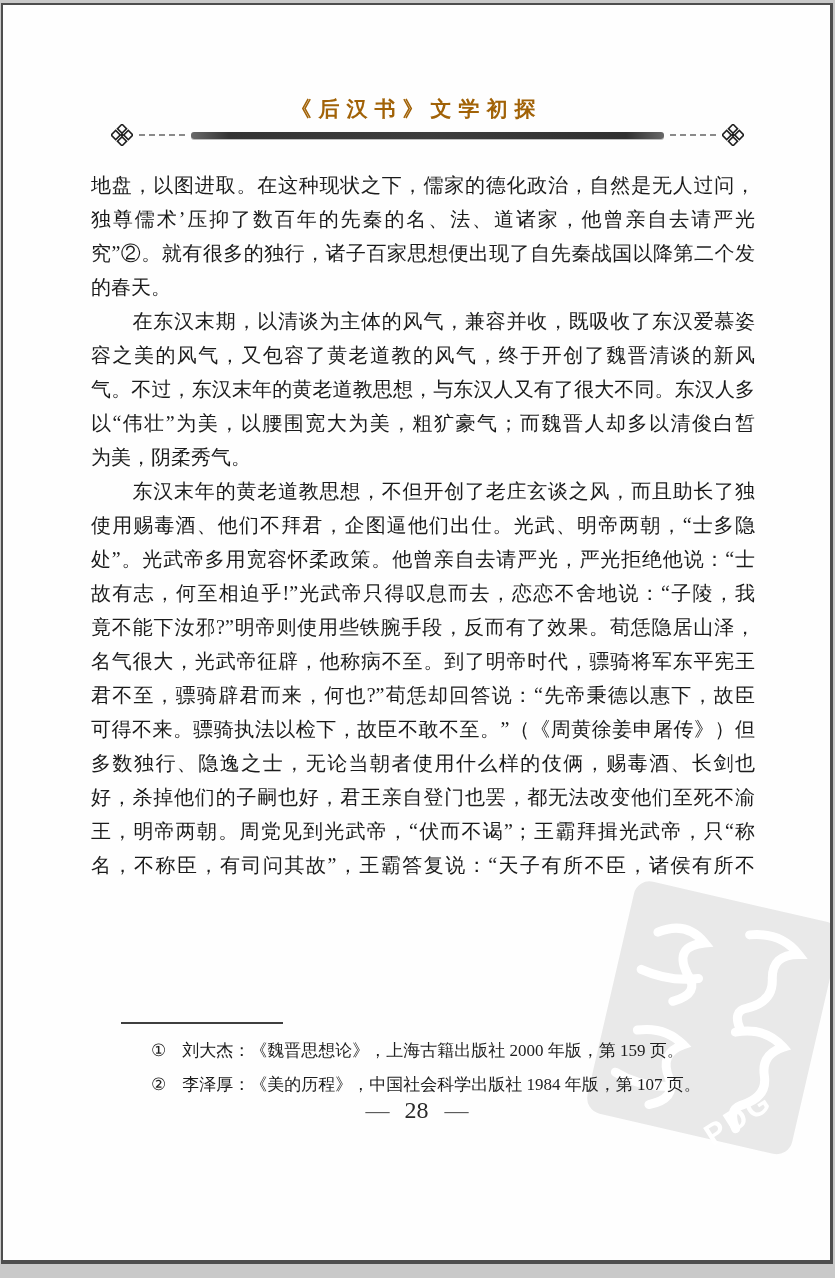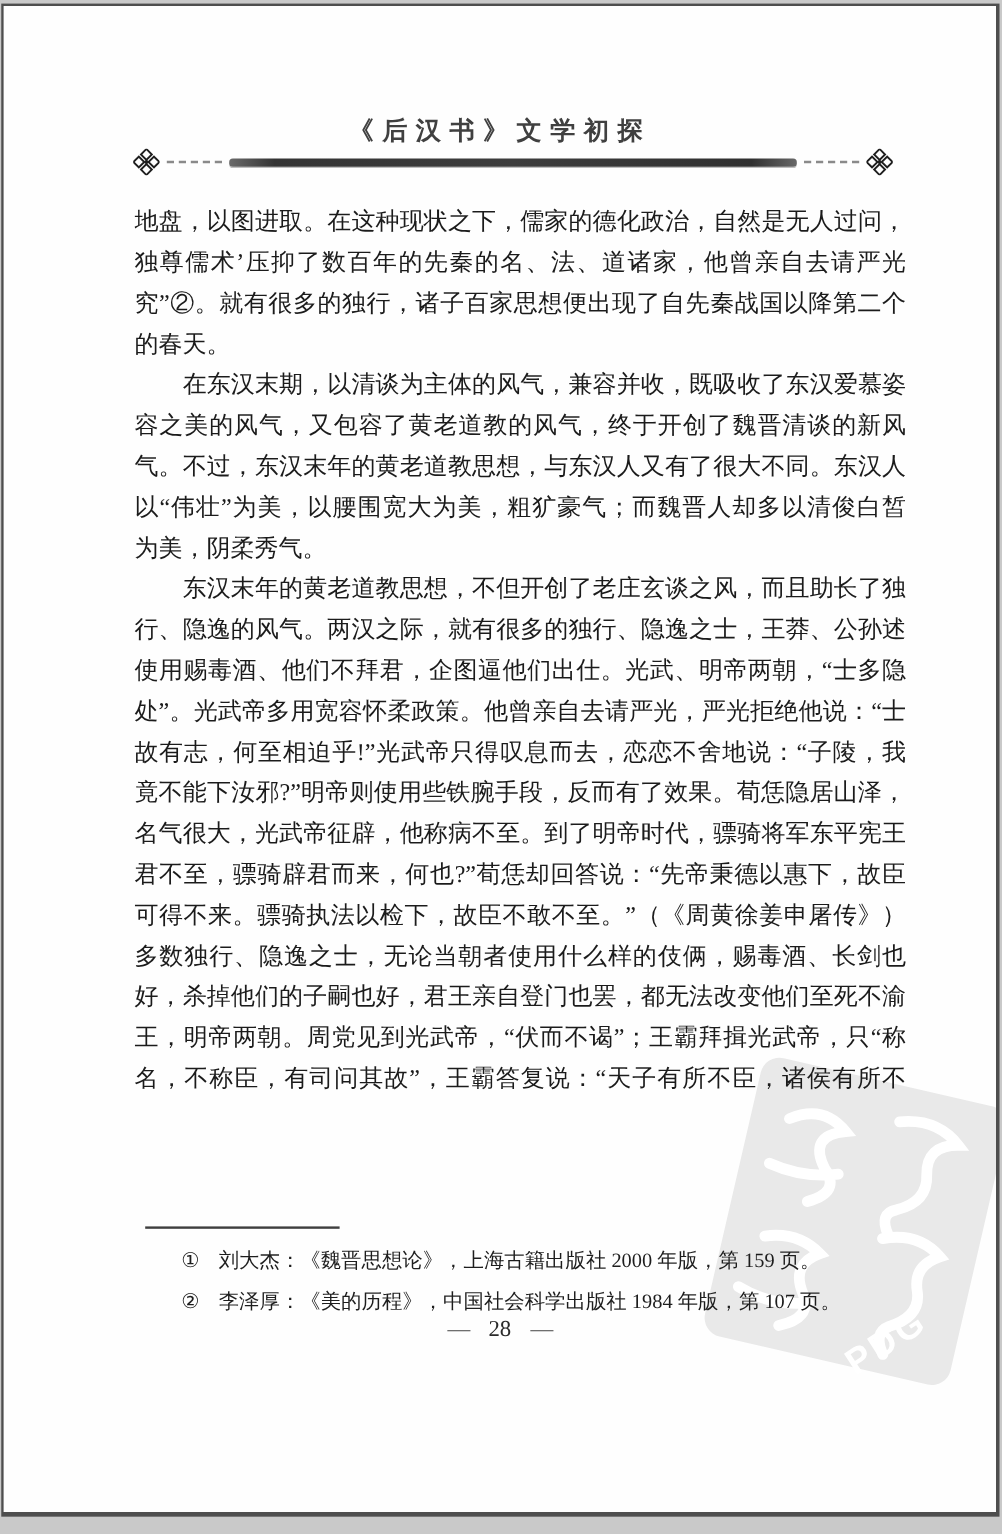--- a/index.html
+++ b/index.html
@@ -20,21 +20,21 @@
     border-bottom: 4px solid #4e4e4e;
     overflow: hidden;
   }
   .title {
     position: absolute; top: 90px; left: 0;
     width: 100%;
     text-align: center;
     font-size: 21px;
     font-weight: bold;
     letter-spacing: 7px;
-    color: #404040;
+    color: #a16207;
     z-index: 2;
     font-family: "Liberation Sans", sans-serif;
   }
   .rule-row {
     position: absolute; top: 121px;
     left: 108px; right: 86px;
     height: 18px;
     display: flex; align-items: center;
     z-index: 2;
   }
@@ -59,21 +59,20 @@
     font-size: 20px;
     color: #1b1b1b;
     z-index: 2;
   }
   .line {
     height: 34px;
     line-height: 34px;
     text-align: justify;
     text-align-last: justify;
     overflow: hidden;
-    margin-left: 21px;
   }
   .line.short { text-align-last: left; }
   .fn-rule {
     position: absolute;
     left: 118px; top: 1017px;
     width: 162px;
     border-top: 2px solid #3f3f3f;
     z-index: 2;
   }
   .footnotes {
@@ -84,21 +83,21 @@
     color: #1d1d1d;
     z-index: 2;
   }
   .fn { height: 34px; line-height: 34px; display: flex; }
   .fn .marker { flex: 0 0 auto; margin-right: 16px; }
   .pageno {
     position: absolute;
     top: 1092px; left: 0;
     width: 100%;
     text-align: center;
-    font-size: 19px;
+    font-size: 24px;
     color: #2a2a2a;
     z-index: 2;
   }
   .pageno .dash { color: #5c5c5c; margin: 0 16px; letter-spacing: -1px; }
   .watermark {
     position: absolute;
     right: -18px; top: 872px;
     width: 270px; height: 300px;
     z-index: 1;
   }
@@ -151,21 +150,20 @@
     <div class="line">地盘，以图进取。在这种现状之下，儒家的德化政治，自然是无人过问，</div>
     <div class="line">独尊儒术’压抑了数百年的先秦的名、法、道诸家，他曾亲自去请严光</div>
     <div class="line">究”②。就有很多的独行，诸子百家思想便出现了自先秦战国以降第二个发展</div>
     <div class="line short">的春天。</div>
     <div class="line">　　在东汉末期，以清谈为主体的风气，兼容并收，既吸收了东汉爱慕姿</div>
     <div class="line">容之美的风气，又包容了黄老道教的风气，终于开创了魏晋清谈的新风</div>
     <div class="line">气。不过，东汉末年的黄老道教思想，与东汉人又有了很大不同。东汉人多</div>
     <div class="line">以“伟壮”为美，以腰围宽大为美，粗犷豪气；而魏晋人却多以清俊白皙</div>
     <div class="line short">为美，阴柔秀气。</div>
     <div class="line">　　东汉末年的黄老道教思想，不但开创了老庄玄谈之风，而且助长了独</div>
-    <div class="line">行、隐逸的风气。两汉之际，就有很多的独行、隐逸之士，王莽、公孙述</div>
     <div class="line">使用赐毒酒、他们不拜君，企图逼他们出仕。光武、明帝两朝，“士多隐</div>
     <div class="line">处”。光武帝多用宽容怀柔政策。他曾亲自去请严光，严光拒绝他说：“士</div>
     <div class="line">故有志，何至相迫乎!”光武帝只得叹息而去，恋恋不舍地说：“子陵，我</div>
     <div class="line">竟不能下汝邪?”明帝则使用些铁腕手段，反而有了效果。荀恁隐居山泽，</div>
     <div class="line">名气很大，光武帝征辟，他称病不至。到了明帝时代，骠骑将军东平宪王</div>
     <div class="line">君不至，骠骑辟君而来，何也?”荀恁却回答说：“先帝秉德以惠下，故臣</div>
     <div class="line">可得不来。骠骑执法以检下，故臣不敢不至。”（《周黄徐姜申屠传》）但大</div>
     <div class="line">多数独行、隐逸之士，无论当朝者使用什么样的伎俩，赐毒酒、长剑也</div>
     <div class="line">好，杀掉他们的子嗣也好，君王亲自登门也罢，都无法改变他们至死不渝</div>
     <div class="line">王，明帝两朝。周党见到光武帝，“伏而不谒”；王霸拜揖光武帝，只“称</div>

